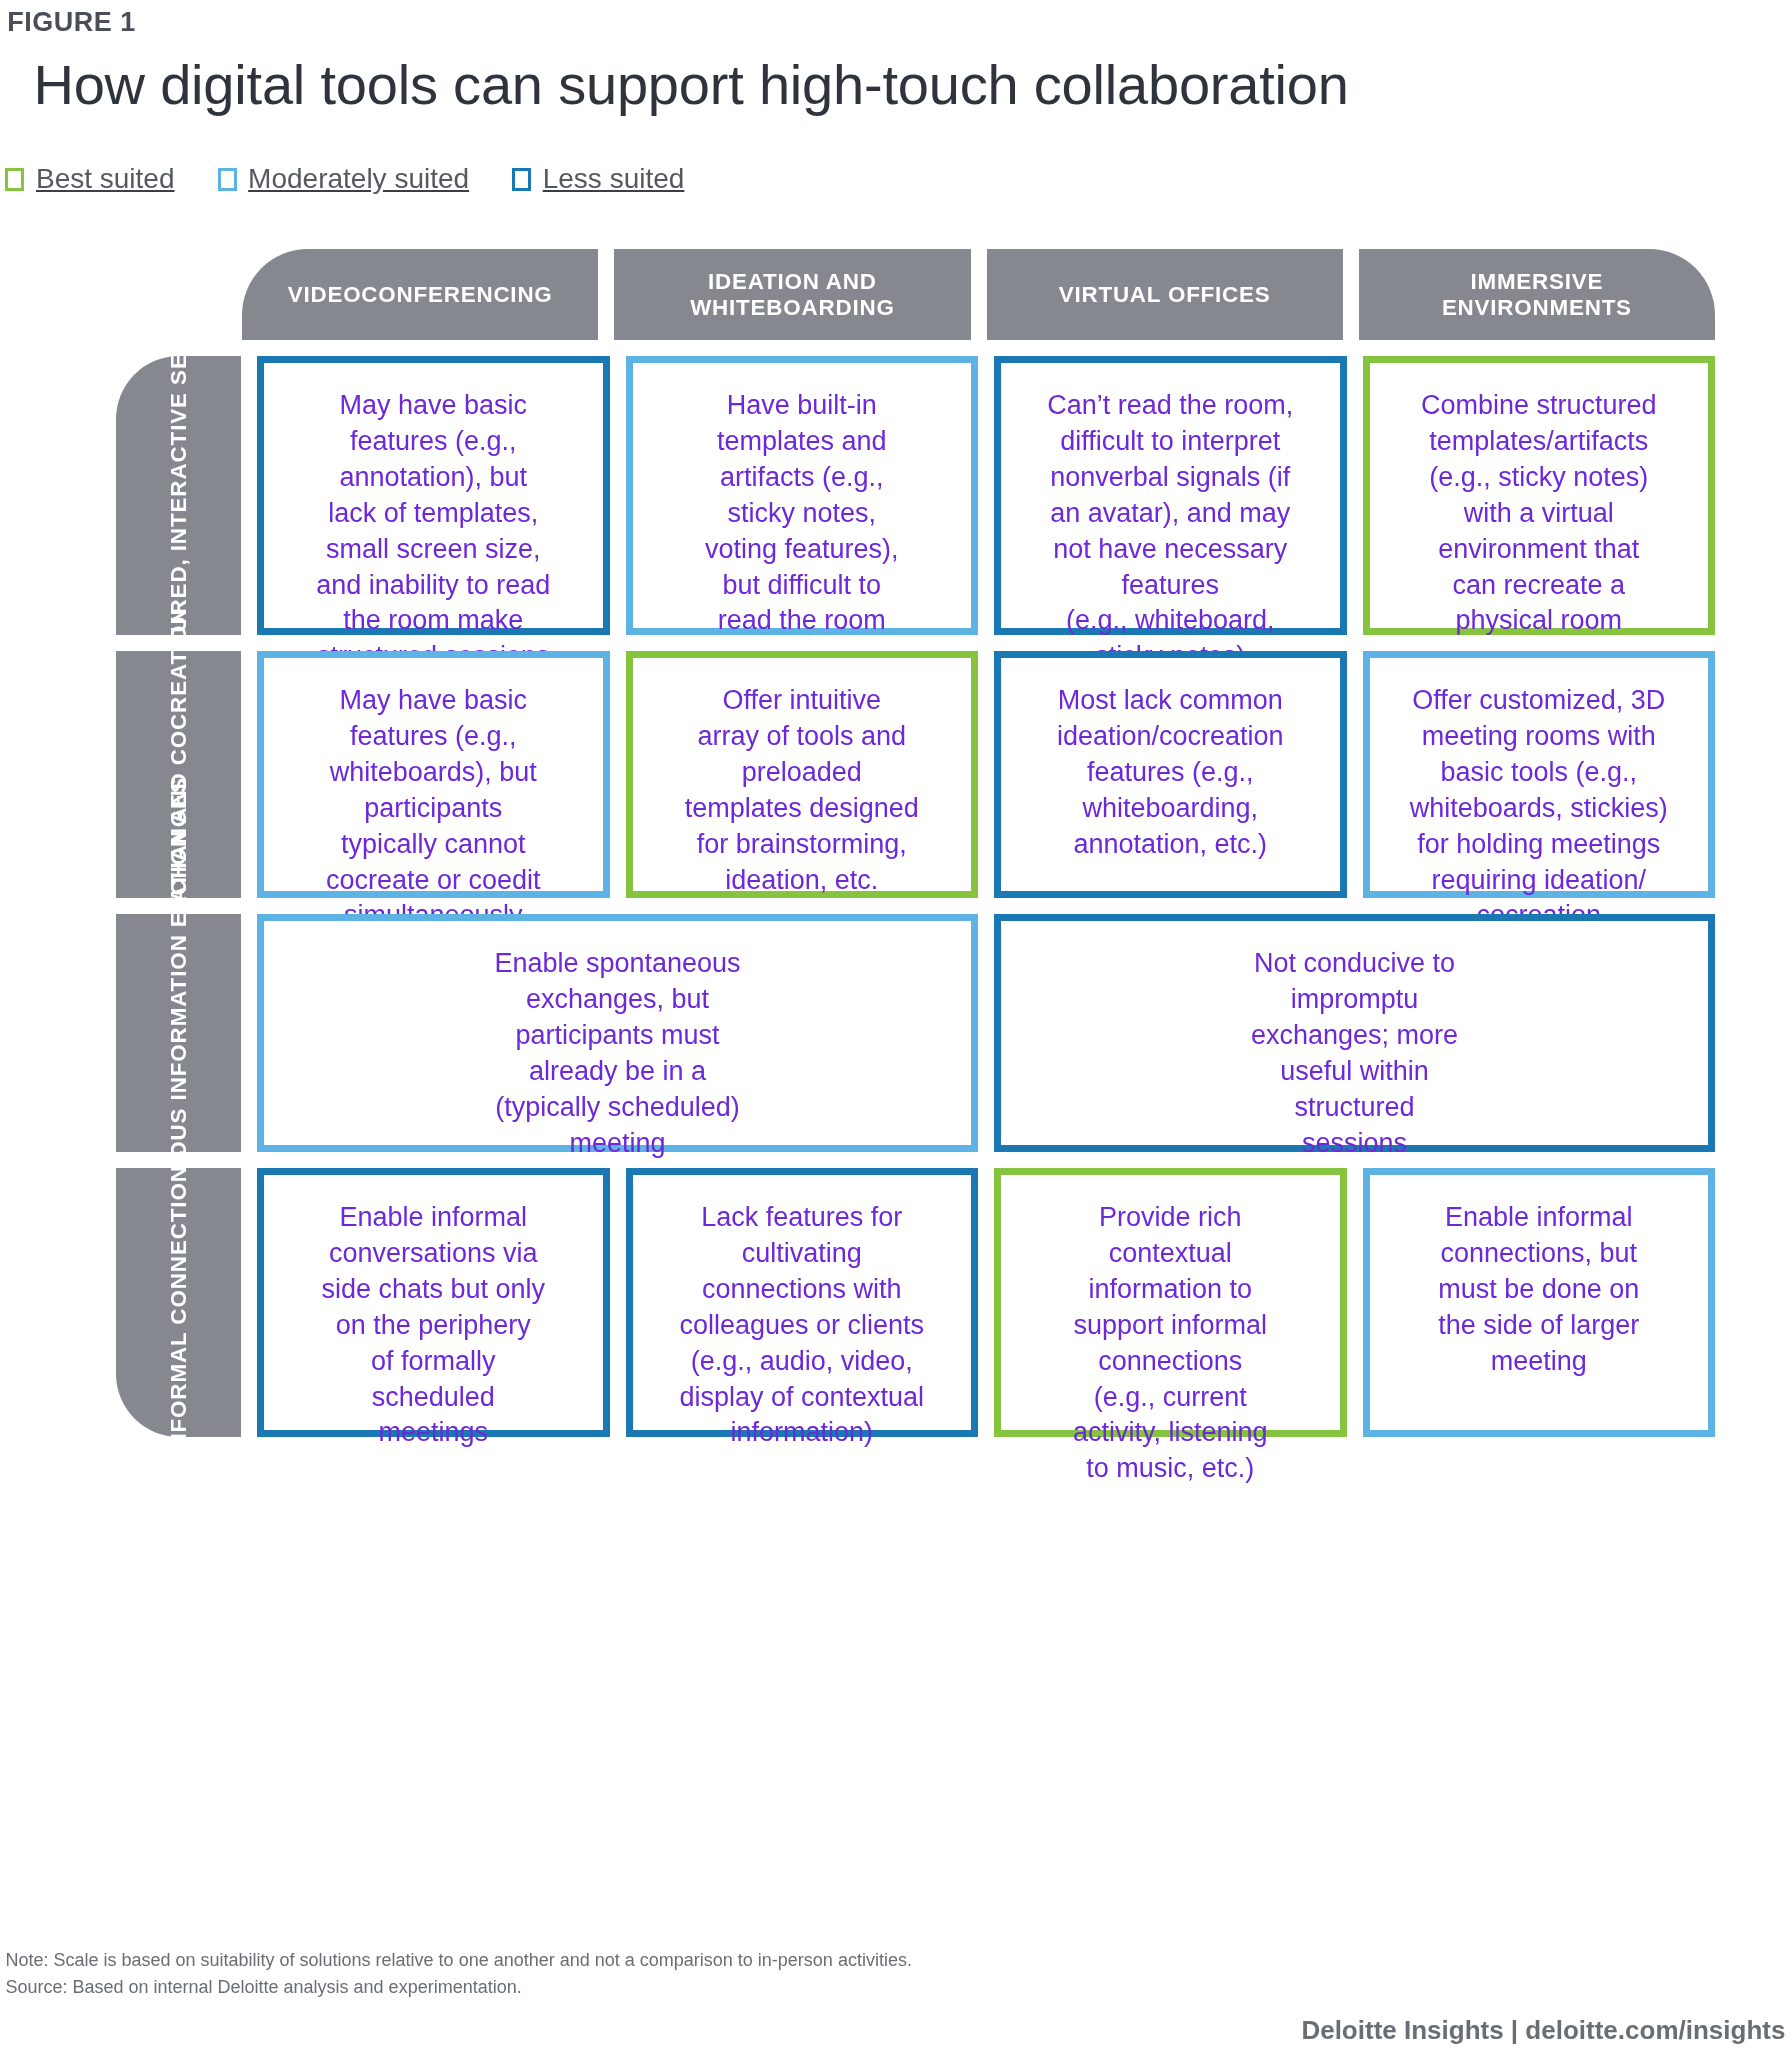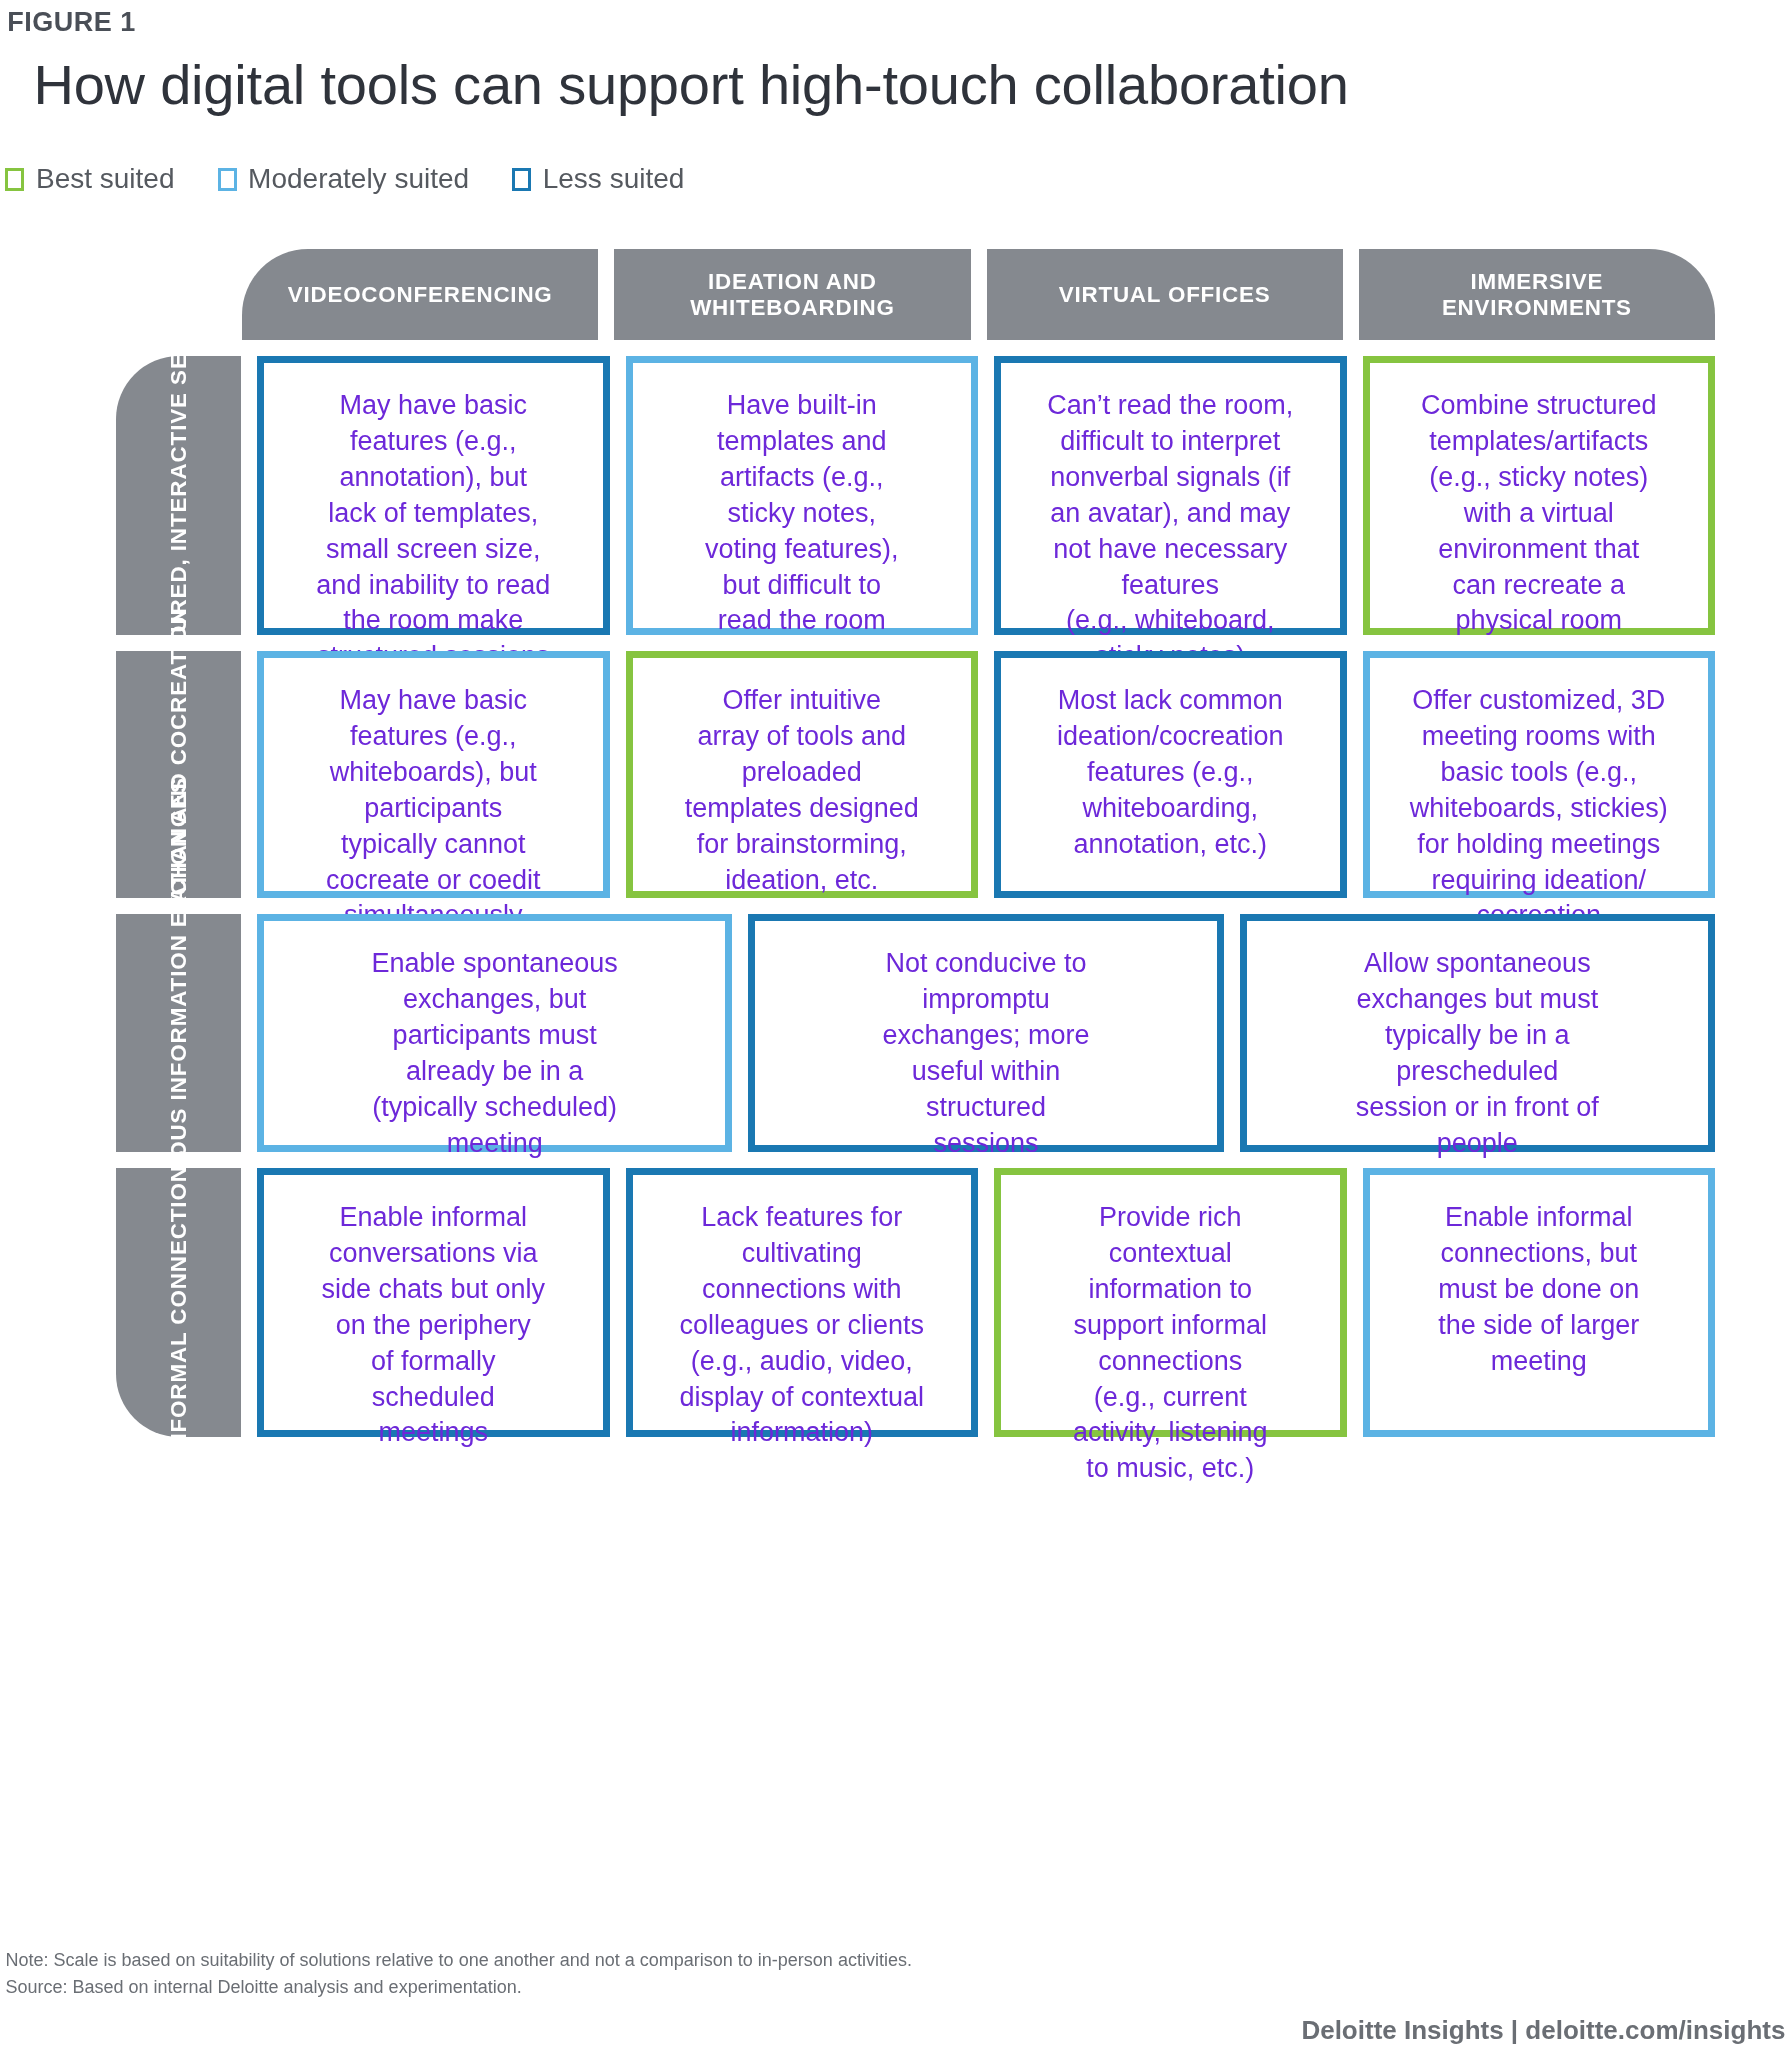--- a/index.html
+++ b/index.html
@@ -41,20 +41,21 @@
     position: absolute;
     left: 5.4px; top: 163px;
     display: flex;
     align-items: center;
     gap: 0px;
   }
   .legend-item {
     display: flex;
     align-items: center;
     margin-right: 43px;
+    text-decoration: underline;
   }
   .legend-swatch {
     width: 19px; height: 23px;
     border: 3.6px solid #888;
     background: #fff;
     margin-right: 11.6px;
     flex: 0 0 auto;
   }
   .legend-label {
     font-size: 28px;
@@ -296,28 +297,20 @@
 meeting</div>
         </div>
         <div class="cell" style="border-color: rgb(26, 120, 178);">
           <div class="cell-text">Not conducive to
 impromptu
 exchanges; more
 useful within
 structured
 sessions</div>
         </div>
-        <div class="cell" style="border-color: rgb(26, 120, 178);">
-          <div class="cell-text">Allow spontaneous
-exchanges but must
-typically be in a
-prescheduled
-session or in front of
-people</div>
-        </div>
       </div>
       <div class="matrix-row body-row" style="height: 269px;">
         <div class="row-label round-bl">
           <div class="row-label-text">INFORMAL
 CONNECTIONS</div>
         </div>
         <div class="cell" style="border-color: rgb(26, 120, 178);">
           <div class="cell-text">Enable informal
 conversations via
 side chats but only

